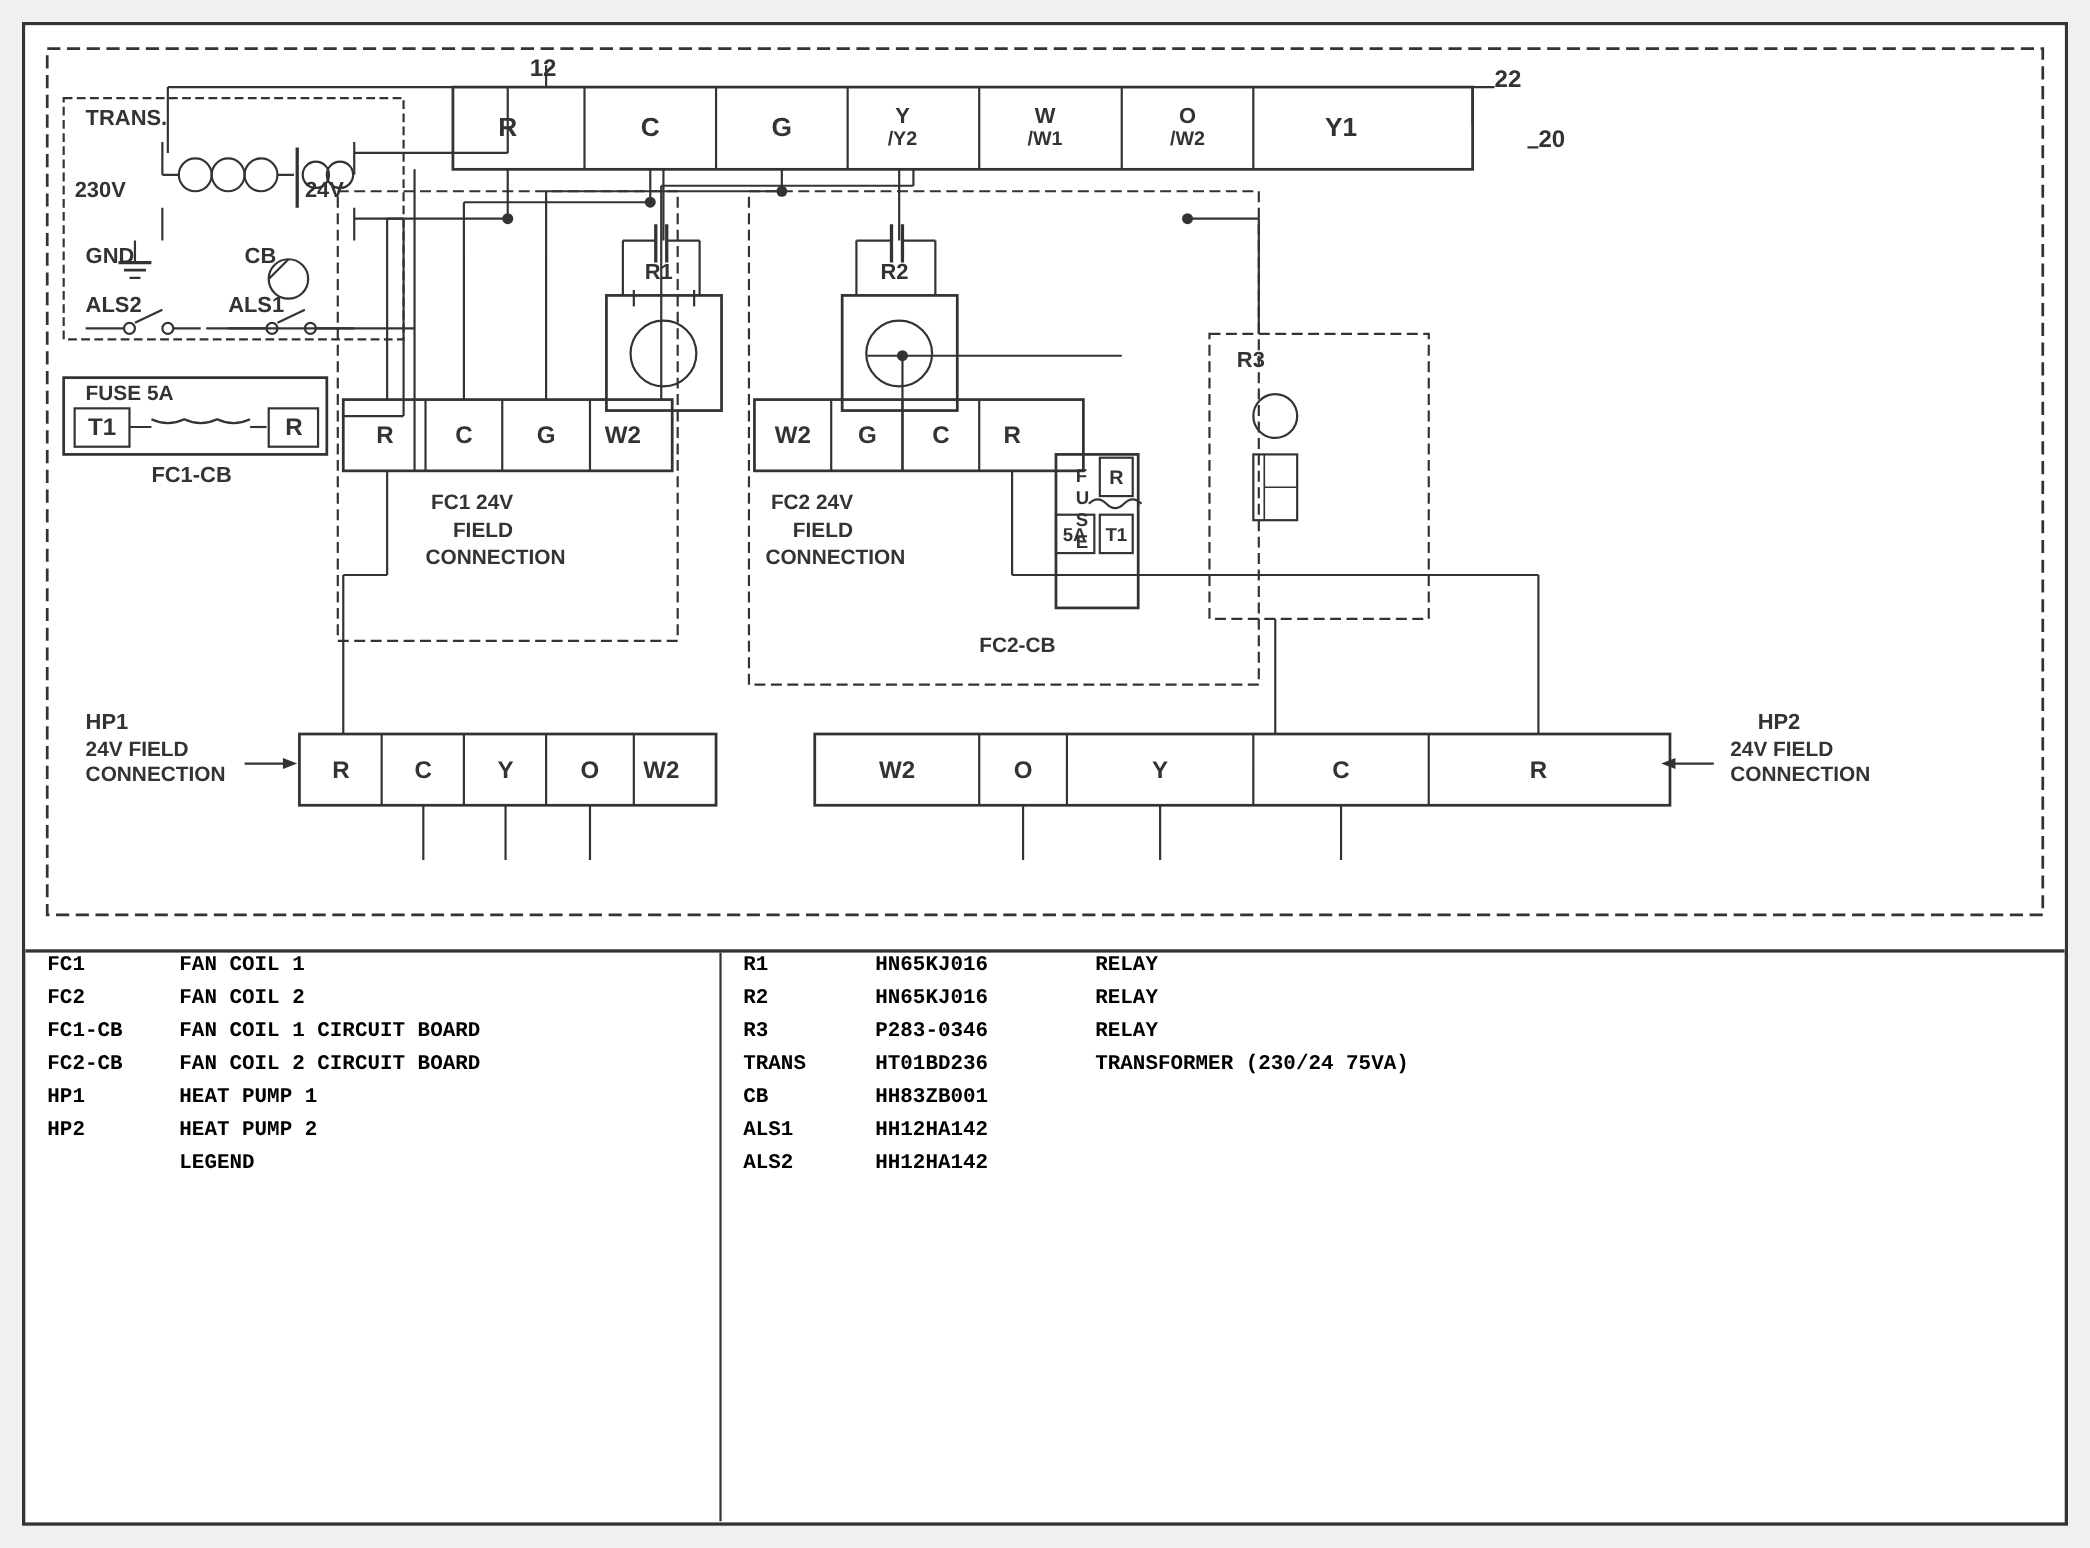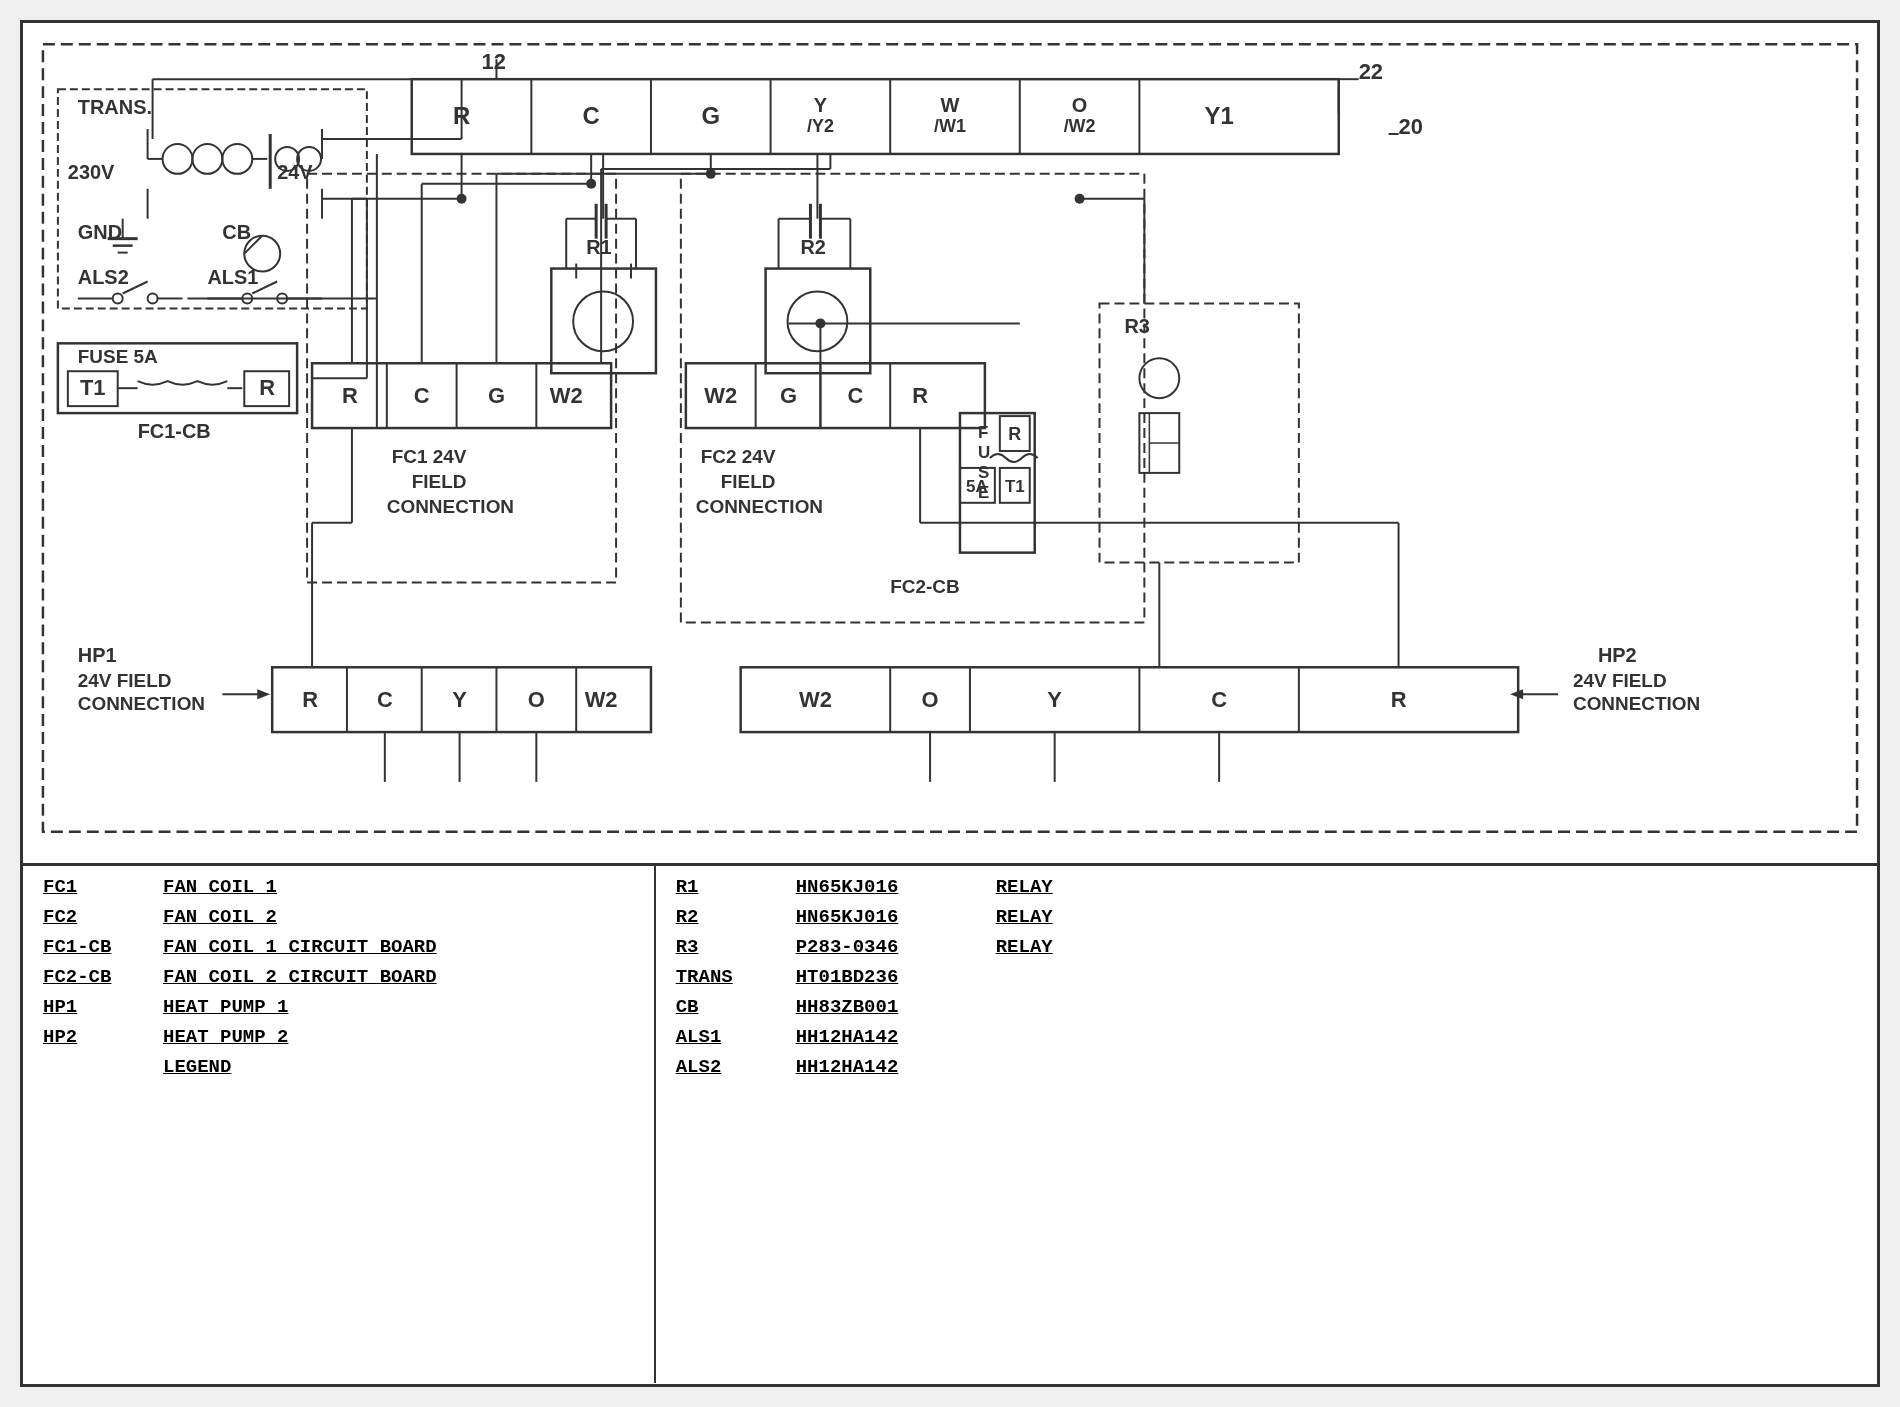--- a/index.html
+++ b/index.html
@@ -37,23 +37,22 @@
       width: 100%;
       height: 100%;
     }
     .legend-table {
       width: 100%;
       height: 100%;
       display: flex;
     }
     .legend-col {
       flex: 1;
-      padding: 10px 20px;
+      padding: 0 20px;
       border-right: 2px solid #333;
-      text-decoration: underline;
     }
     .legend-col:last-child {
       border-right: none;
       flex: 2;
     }
     .legend-row {
       display: flex;
       margin-bottom: 8px;
       font-size: 19px;
       font-weight: bold;
@@ -406,20 +405,21 @@
           <span class="legend-desc">RELAY</span>
         </div>
         <div class="legend-row">
           <span class="legend-code">R3</span>
           <span style="width:200px;flex-shrink:0;">P283-0346</span>
           <span class="legend-desc">RELAY</span>
         </div>
         <div class="legend-row">
           <span class="legend-code">TRANS</span>
           <span style="width:200px;flex-shrink:0;">HT01BD236</span>
+          <span class="legend-desc">TRANSFORMER (230/24 75VA)</span>
         </div>
         <div class="legend-row">
           <span class="legend-code">CB</span>
           <span style="width:200px;flex-shrink:0;">HH83ZB001</span>
         </div>
         <div class="legend-row">
           <span class="legend-code">ALS1</span>
           <span style="width:200px;flex-shrink:0;">HH12HA142</span>
         </div>
         <div class="legend-row">

